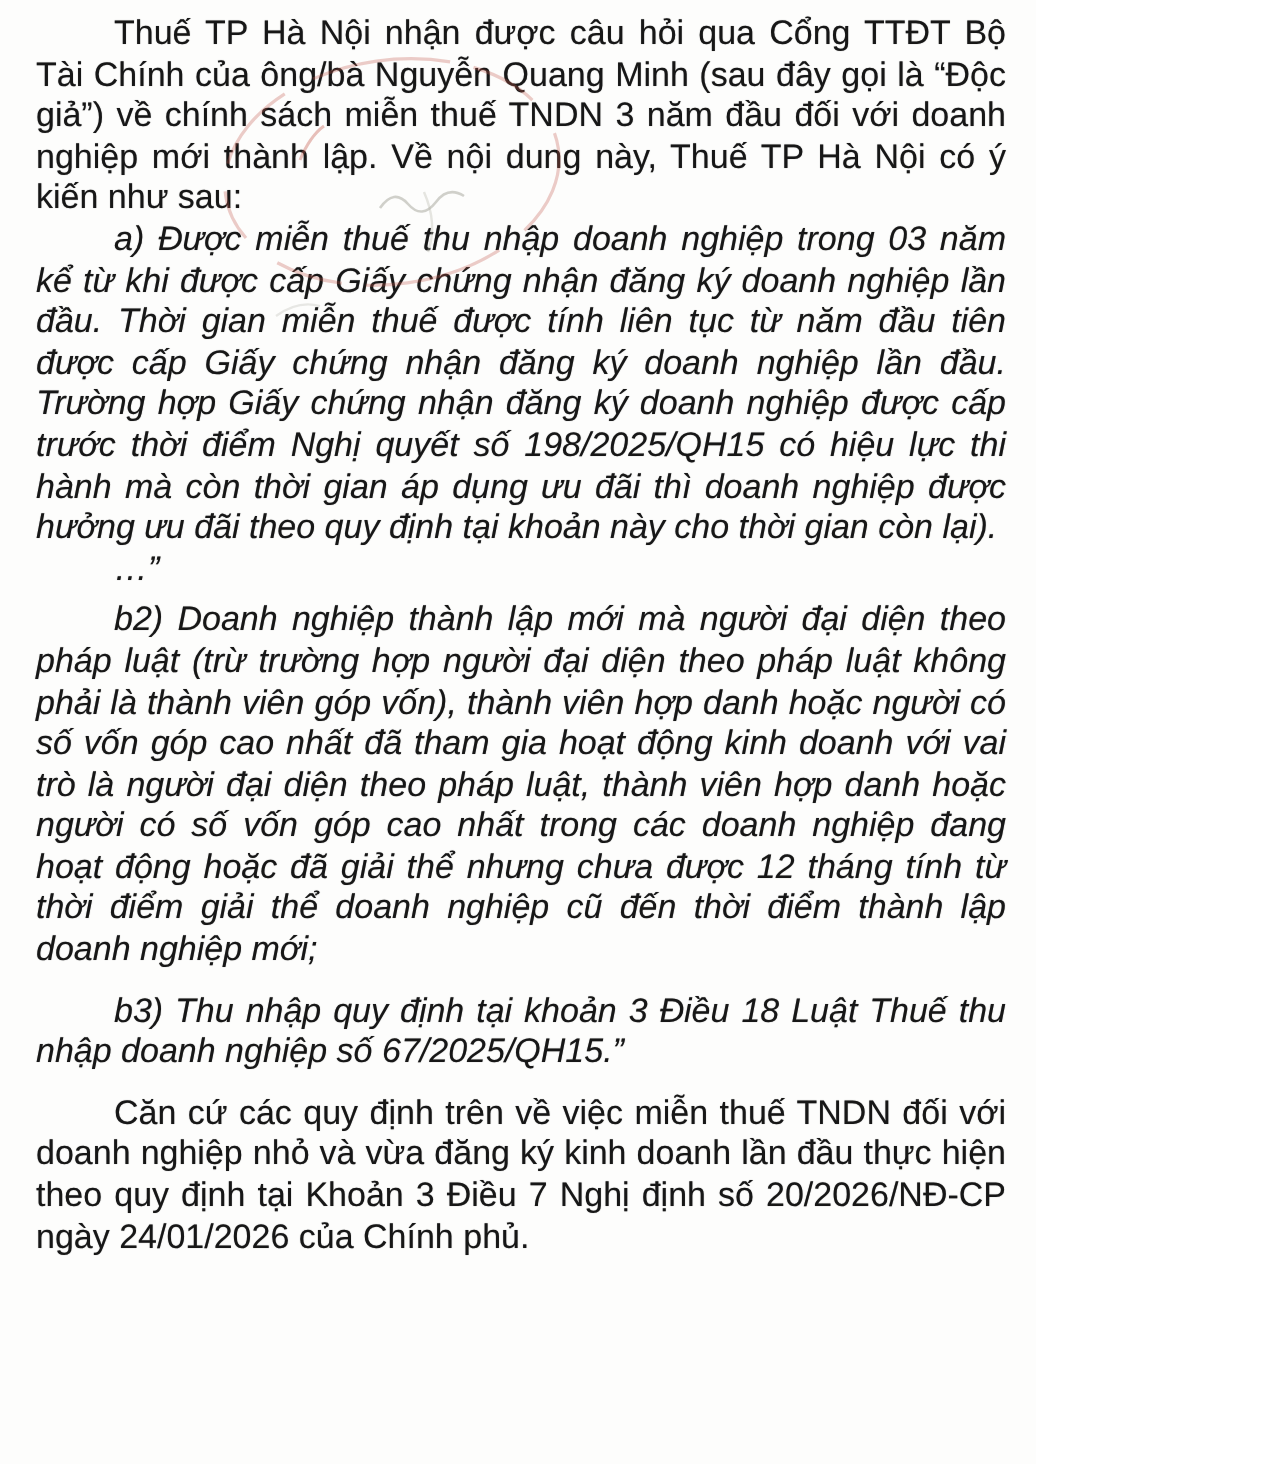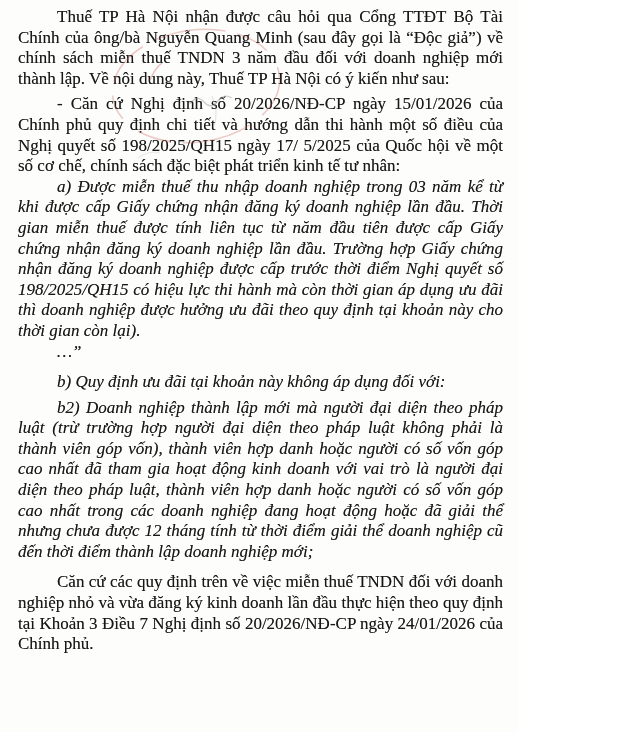--- a/index.html
+++ b/index.html
@@ -6,21 +6,21 @@
     margin: 0;
     padding: 0;
     background: #ffffff;
   }
   .page {
     position: relative;
     width: 518px;
     height: 732px;
     background: #fdfdfc;
     overflow: hidden;
-    font-family: Liberation Serif, serif;
+    font-family: Liberation Sans, sans-serif;
     color: #171717;
   }
   .doc {
     position: absolute;
     left: 18px;
     right: 15px;
     top: 7px;
   }
   .p {
     margin: 0;
@@ -50,29 +50,28 @@
     <ellipse cx="196" cy="86" rx="84" ry="56" fill="none" stroke="#c25a4c" stroke-width="1.6" opacity="0.30" transform="rotate(-8 196 86)" stroke-dasharray="46 16 70 12 34 20 26 14"></ellipse>
     <path d="M150 80 q 5 -12 12 -17" fill="none" stroke="#c25a4c" stroke-width="1.5" opacity="0.38"></path>
     <path d="M190 104 q 7 -10 14 -2 q 7 8 14 -1 q 6 -8 14 -3" fill="none" stroke="#9a9a8e" stroke-width="1.3" opacity="0.45"></path>
     <path d="M212 96 q 7 16 2 30" fill="none" stroke="#b7b7ab" stroke-width="1.2" opacity="0.35"></path>
     <path d="M138 158 q 11 -8 22 -5" fill="none" stroke="#b0b0a4" stroke-width="1.1" opacity="0.28"></path>
   </svg>
 
   <div class="doc">
     <p class="p">Thuế TP Hà Nội nhận được câu hỏi qua Cổng TTĐT Bộ Tài Chính của ông/bà Nguyễn Quang Minh (sau đây gọi là “Độc giả”) về chính sách miễn thuế TNDN 3 năm đầu đối với doanh nghiệp mới thành lập. Về nội dung này, Thuế TP Hà Nội có ý kiến như sau:</p>
 
-    <p class="p mt-s">- Căn cứ Nghị định số 20/2026/NĐ-CP ngày 15/01/2026 của Chính phủ quy định chi tiết và hướng dẫn thi hành một số điều của Nghị quyết số 198/2025/QH15 ngày 17/ 5/2025 của Quốc hội về một số cơ chế, chính sách đặc biệt phát triển kinh tế tư nhân:</p>
 
 
 
     <p class="p it">a) Được miễn thuế thu nhập doanh nghiệp trong 03 năm kể từ khi được cấp Giấy chứng nhận đăng ký doanh nghiệp lần đầu. Thời gian miễn thuế được tính liên tục từ năm đầu tiên được cấp Giấy chứng nhận đăng ký doanh nghiệp lần đầu. Trường hợp Giấy chứng nhận đăng ký doanh nghiệp được cấp trước thời điểm Nghị quyết số 198/2025/QH15 có hiệu lực thi hành mà còn thời gian áp dụng ưu đãi thì doanh nghiệp được hưởng ưu đãi theo quy định tại khoản này cho thời gian còn lại).</p>
 
     <p class="p it">…”</p>
 
-    <p class="p it mt-m">b) Quy định ưu đãi tại khoản này không áp dụng đối với:</p>
 
 
     <p class="p it mt-s">b2) Doanh nghiệp thành lập mới mà người đại diện theo pháp luật (trừ trường hợp người đại diện theo pháp luật không phải là thành viên góp vốn), thành viên hợp danh hoặc người có số vốn góp cao nhất đã tham gia hoạt động kinh doanh với vai trò là người đại diện theo pháp luật, thành viên hợp danh hoặc người có số vốn góp cao nhất trong các doanh nghiệp đang hoạt động hoặc đã giải thể nhưng chưa được 12 tháng tính từ thời điểm giải thể doanh nghiệp cũ đến thời điểm thành lập doanh nghiệp mới;</p>
 
+    <p class="p it mt-m">b3) Thu nhập quy định tại khoản 3 Điều 18 Luật Thuế thu nhập doanh nghiệp số 67/2025/QH15.”</p>
 
     <p class="p mt-m">Căn cứ các quy định trên về việc miễn thuế TNDN đối với doanh nghiệp nhỏ và vừa đăng ký kinh doanh lần đầu thực hiện theo quy định tại Khoản 3 Điều 7 Nghị định số 20/2026/NĐ-CP ngày 24/01/2026 của Chính phủ.</p>
   </div>
 </div>
 
 </body></html>

